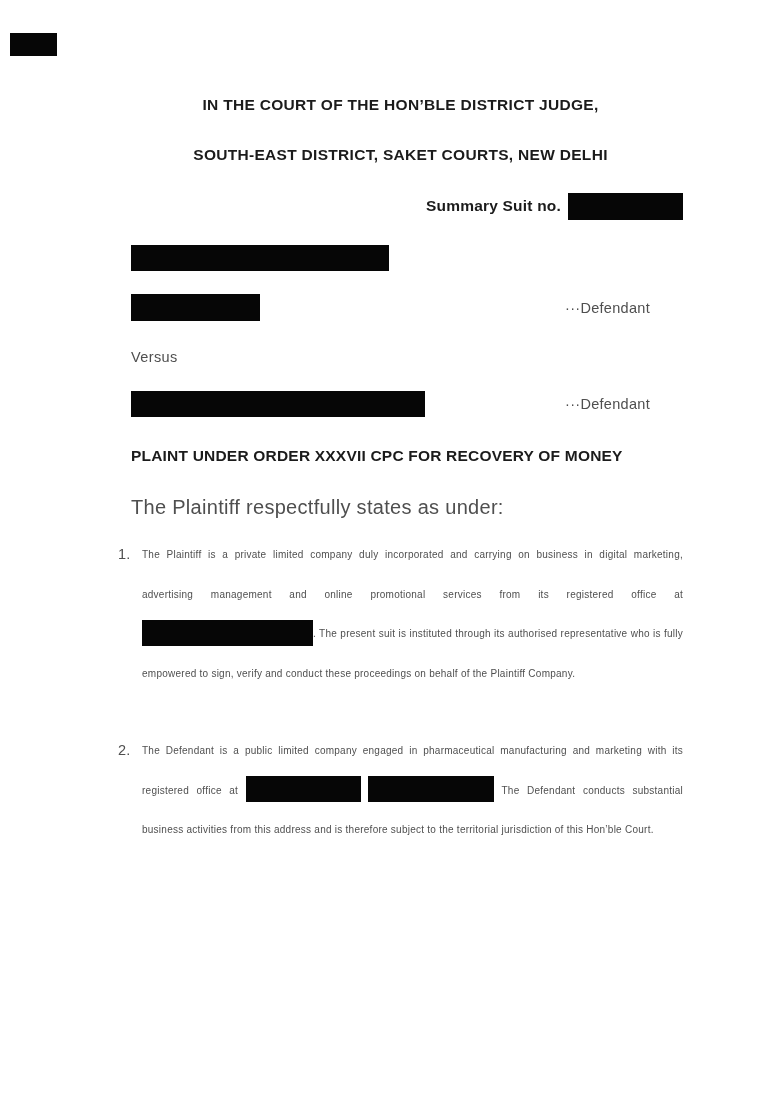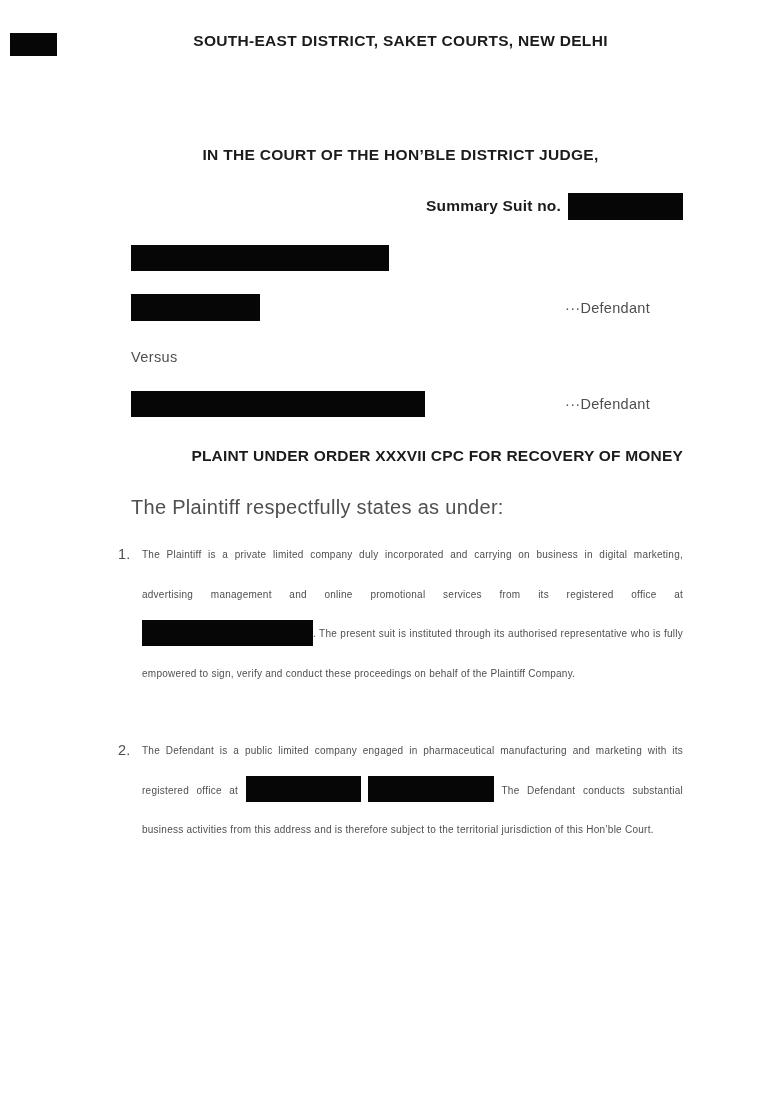--- a/index.html
+++ b/index.html
@@ -88,21 +88,20 @@
     line-height: 18px;
     color: var(--body-color, #4f4f4f);
   }
   .plaint-heading {
     margin: 30px 0 0 13px;
     font-size: 15.5px;
     font-weight: bold;
     letter-spacing: 0.2px;
     line-height: 18px;
     color: var(--heading-color, #1b1b1b);
-    text-align: right;
   }
   .intro-line {
     margin: 33px 0 0 13px;
     font-size: 20px;
     letter-spacing: 0.3px;
     line-height: 18px;
     color: var(--body-color, #4f4f4f);
   }
   .paragraph-list {
     margin-top: 19px;
@@ -139,23 +138,23 @@
 </style>
 </head>
 <body>
 
 <div class="page">
 
   <div class="redaction corner-redaction" style="width: 47px; height: 23px;"></div>
 
   <div class="content">
 
+    <h1 class="court-title">IN THE COURT OF THE HON’BLE DISTRICT JUDGE,</h1>
+
     <h1 class="court-title second">SOUTH-EAST DISTRICT, SAKET COURTS, NEW DELHI</h1>
-
-    <h1 class="court-title">IN THE COURT OF THE HON’BLE DISTRICT JUDGE,</h1>
 
     <div class="suit-row">
       <span class="suit-label">Summary Suit no.</span>
       <span class="redaction" style="width: 115px; height: 27px;"></span>
     </div>
 
     <div class="redaction block-redaction name-line1" style="width: 258px; height: 26px;"></div>
 
     <div class="party-row plaintiff">
       <span class="redaction" style="height: 100%; width: 129px;"></span>

